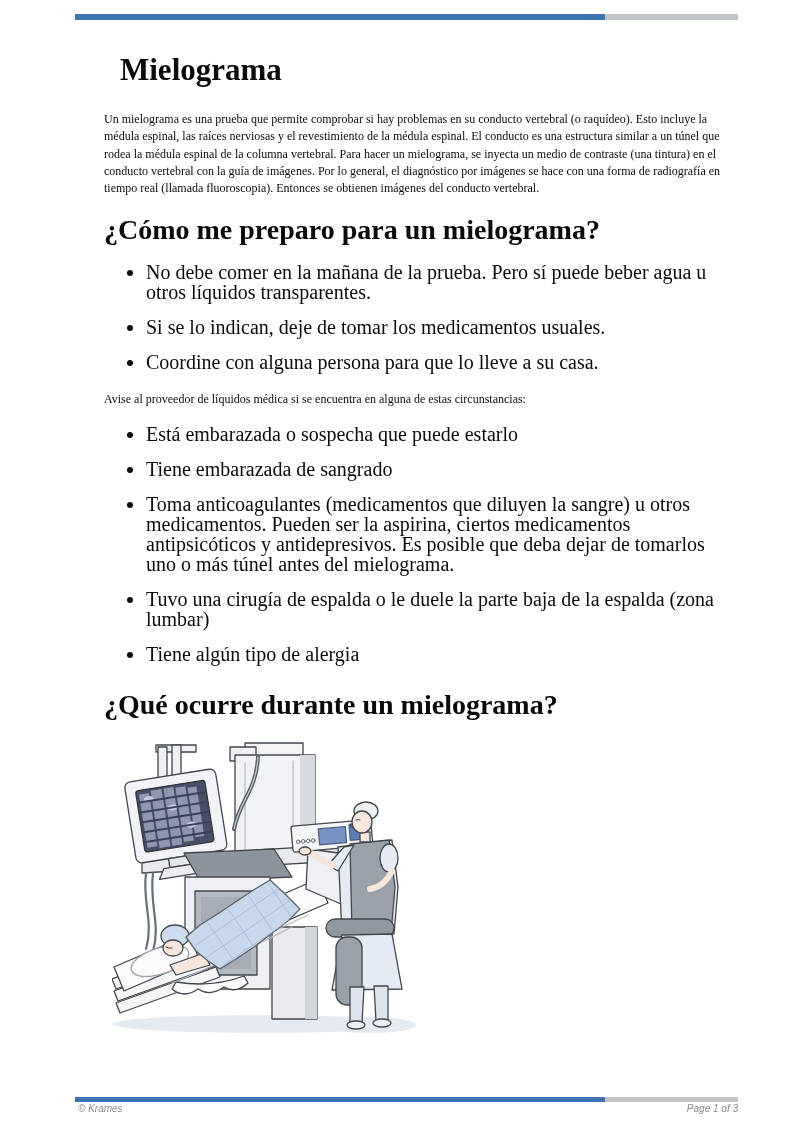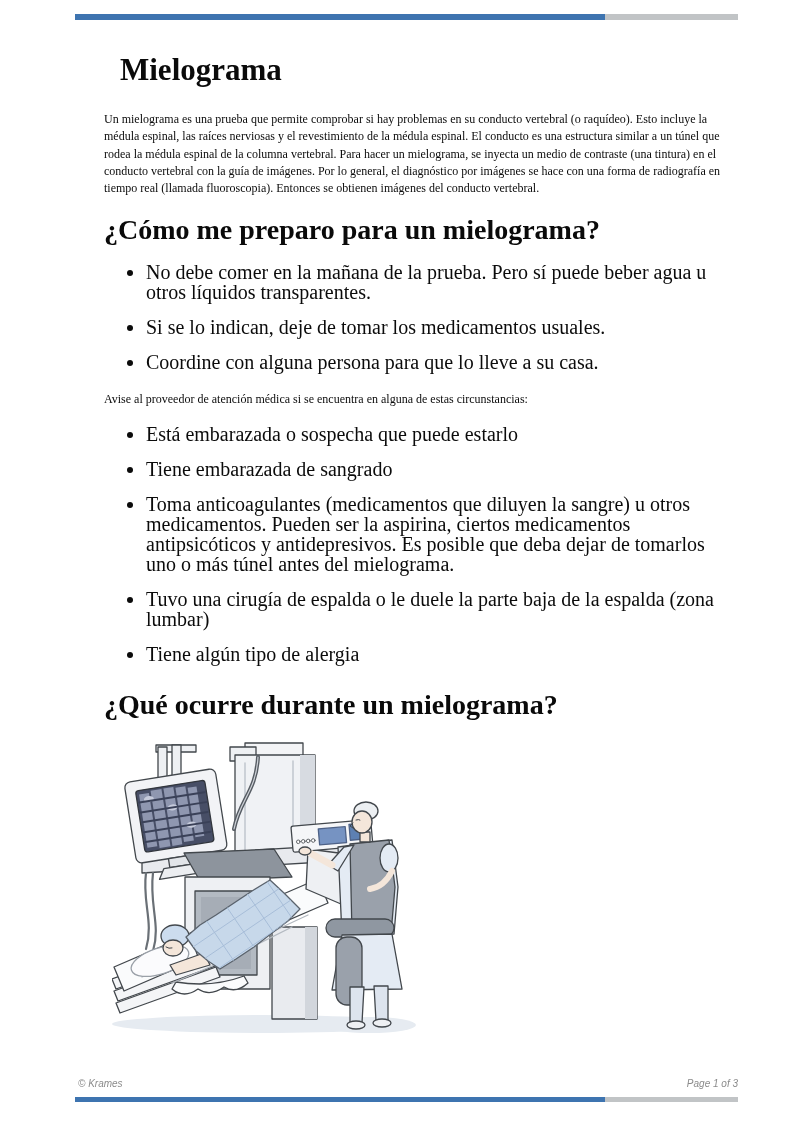--- a/index.html
+++ b/index.html
@@ -13,21 +13,21 @@
   .content{position:absolute;left:104px;top:53px;width:620px;}
   h1{font-size:31px;line-height:1.1;font-weight:bold;margin:0 0 24px 16px;color:#0a0a0a;}
   h2{font-size:28px;line-height:1.15;font-weight:bold;margin:25px 0 0 0;white-space:nowrap;color:#0a0a0a;}
   h2.first{margin-top:16px;}
   p.body{font-size:12px;line-height:17.3px;margin:0;}
   p.lead{margin-top:19px;}
   ul{margin:16px 0 0 0;padding:0 0 0 42px;}
   li{font-size:20px;line-height:20px;margin:0 0 15px 0;}
   li:last-child{margin-bottom:0;}
   .figure{margin:16px 0 0 8px;width:340px;height:300px;}
-  .footer-row{position:absolute;left:78px;right:62px;top:1078px;
+  .footer-row{position:absolute;left:78px;right:62px;top:1103px;
       font-family:"Liberation Sans", sans-serif;font-style:italic;font-size:10px;
       color:#8b8b8b;display:flex;justify-content:space-between;}
 </style>
 </head>
 <body>
 
 <div class="rule rule-top">
   <div class="seg-blue" style="background: rgb(62, 116, 176);"></div>
   <div class="seg-gray" style="background: rgb(193, 196, 198);"></div>
 </div>
@@ -37,21 +37,21 @@
 
   <p class="body">Un mielograma es una prueba que permite comprobar si hay problemas en su conducto vertebral (o raquídeo). Esto incluye la médula espinal, las raíces nerviosas y el revestimiento de la médula espinal. El conducto es una estructura similar a un túnel que rodea la médula espinal de la columna vertebral. Para hacer un mielograma, se inyecta un medio de contraste (una tintura) en el conducto vertebral con la guía de imágenes. Por lo general, el diagnóstico por imágenes se hace con una forma de radiografía en tiempo real (llamada fluoroscopia). Entonces se obtienen imágenes del conducto vertebral.</p>
 
   <h2 class="first">¿Cómo me preparo para un mielograma?</h2>
   <ul>
     <li>No debe comer en la mañana de la prueba. Pero sí puede beber agua u otros líquidos transparentes.</li>
     <li>Si se lo indican, deje de tomar los medicamentos usuales.</li>
     <li>Coordine con alguna persona para que lo lleve a su casa.</li>
   </ul>
 
-  <p class="body lead">Avise al proveedor de atención médica si se encuentra en alguna de estas circunstancias:</p>
+  <p class="body lead">Avise al proveedor de líquidos médica si se encuentra en alguna de estas circunstancias:</p>
   <ul>
     <li>Está embarazada o sospecha que puede estarlo</li>
     <li>Tiene embarazada de sangrado</li>
     <li>Toma anticoagulantes (medicamentos que diluyen la sangre) u otros medicamentos. Pueden ser la aspirina, ciertos medicamentos antipsicóticos y antidepresivos. Es posible que deba dejar de tomarlos uno o más túnel antes del mielograma.</li>
     <li>Tuvo una cirugía de espalda o le duele la parte baja de la espalda (zona lumbar)</li>
     <li>Tiene algún tipo de alergia</li>
   </ul>
 
   <h2>¿Qué ocurre durante un mielograma?</h2>
 

